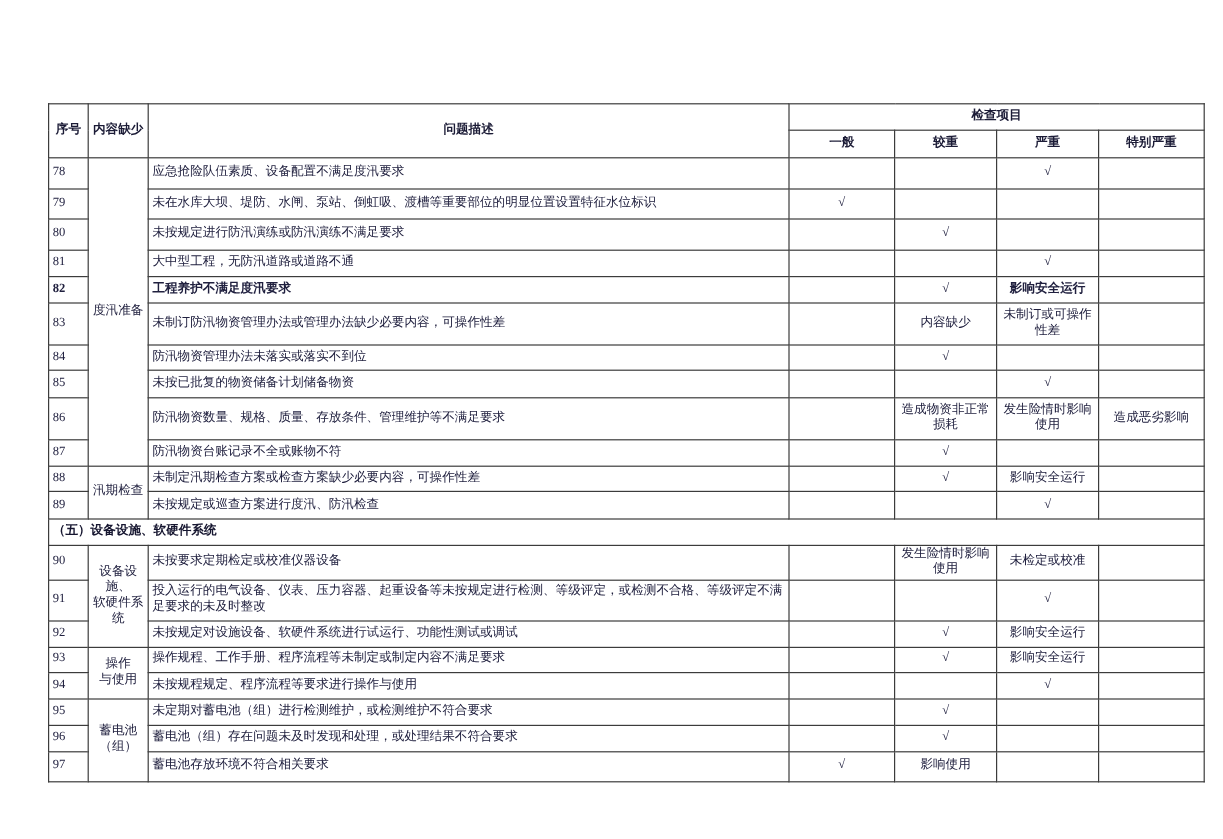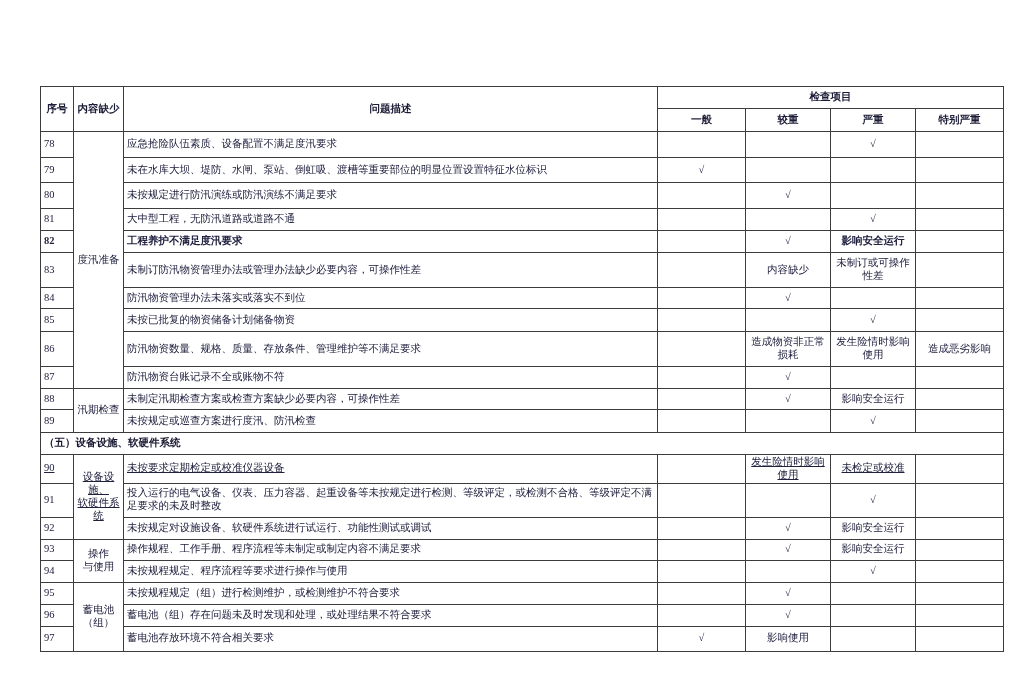--- a/index.html
+++ b/index.html
@@ -193,21 +193,21 @@
           <td class="seq-cell">89</td>
           <td class="desc-cell">未按规定或巡查方案进行度汛、防汛检查</td>
           <td class="grade-cell"></td>
           <td class="grade-cell"></td>
           <td class="grade-cell">√</td>
           <td class="grade-cell"></td>
         </tr>
         <tr style="height: 22px;">
           <td class="section-cell" colspan="7">（五）设备设施、软硬件系统</td>
         </tr>
-        <tr style="height: 26px; text-decoration: underline;">
+        <tr style="height: 26px;">
           <td class="seq-cell">90</td>
           <td class="item-cell" rowspan="3">设备设施、
 软硬件系统</td>
           <td class="desc-cell">未按要求定期检定或校准仪器设备</td>
           <td class="grade-cell"></td>
           <td class="grade-cell">发生险情时影响使用</td>
           <td class="grade-cell">未检定或校准</td>
           <td class="grade-cell"></td>
         </tr>
         <tr style="height: 34px;">
@@ -241,21 +241,21 @@
           <td class="desc-cell">未按规程规定、程序流程等要求进行操作与使用</td>
           <td class="grade-cell"></td>
           <td class="grade-cell"></td>
           <td class="grade-cell">√</td>
           <td class="grade-cell"></td>
         </tr>
         <tr style="height: 22px;">
           <td class="seq-cell">95</td>
           <td class="item-cell" rowspan="3">蓄电池
 （组）</td>
-          <td class="desc-cell">未按规程规定（组）进行检测维护，或检测维护不符合要求</td>
+          <td class="desc-cell">未定期对蓄电池（组）进行检测维护，或检测维护不符合要求</td>
           <td class="grade-cell"></td>
           <td class="grade-cell">√</td>
           <td class="grade-cell"></td>
           <td class="grade-cell"></td>
         </tr>
         <tr style="height: 22px;">
           <td class="seq-cell">96</td>
           <td class="desc-cell">蓄电池（组）存在问题未及时发现和处理，或处理结果不符合要求</td>
           <td class="grade-cell"></td>
           <td class="grade-cell">√</td>

